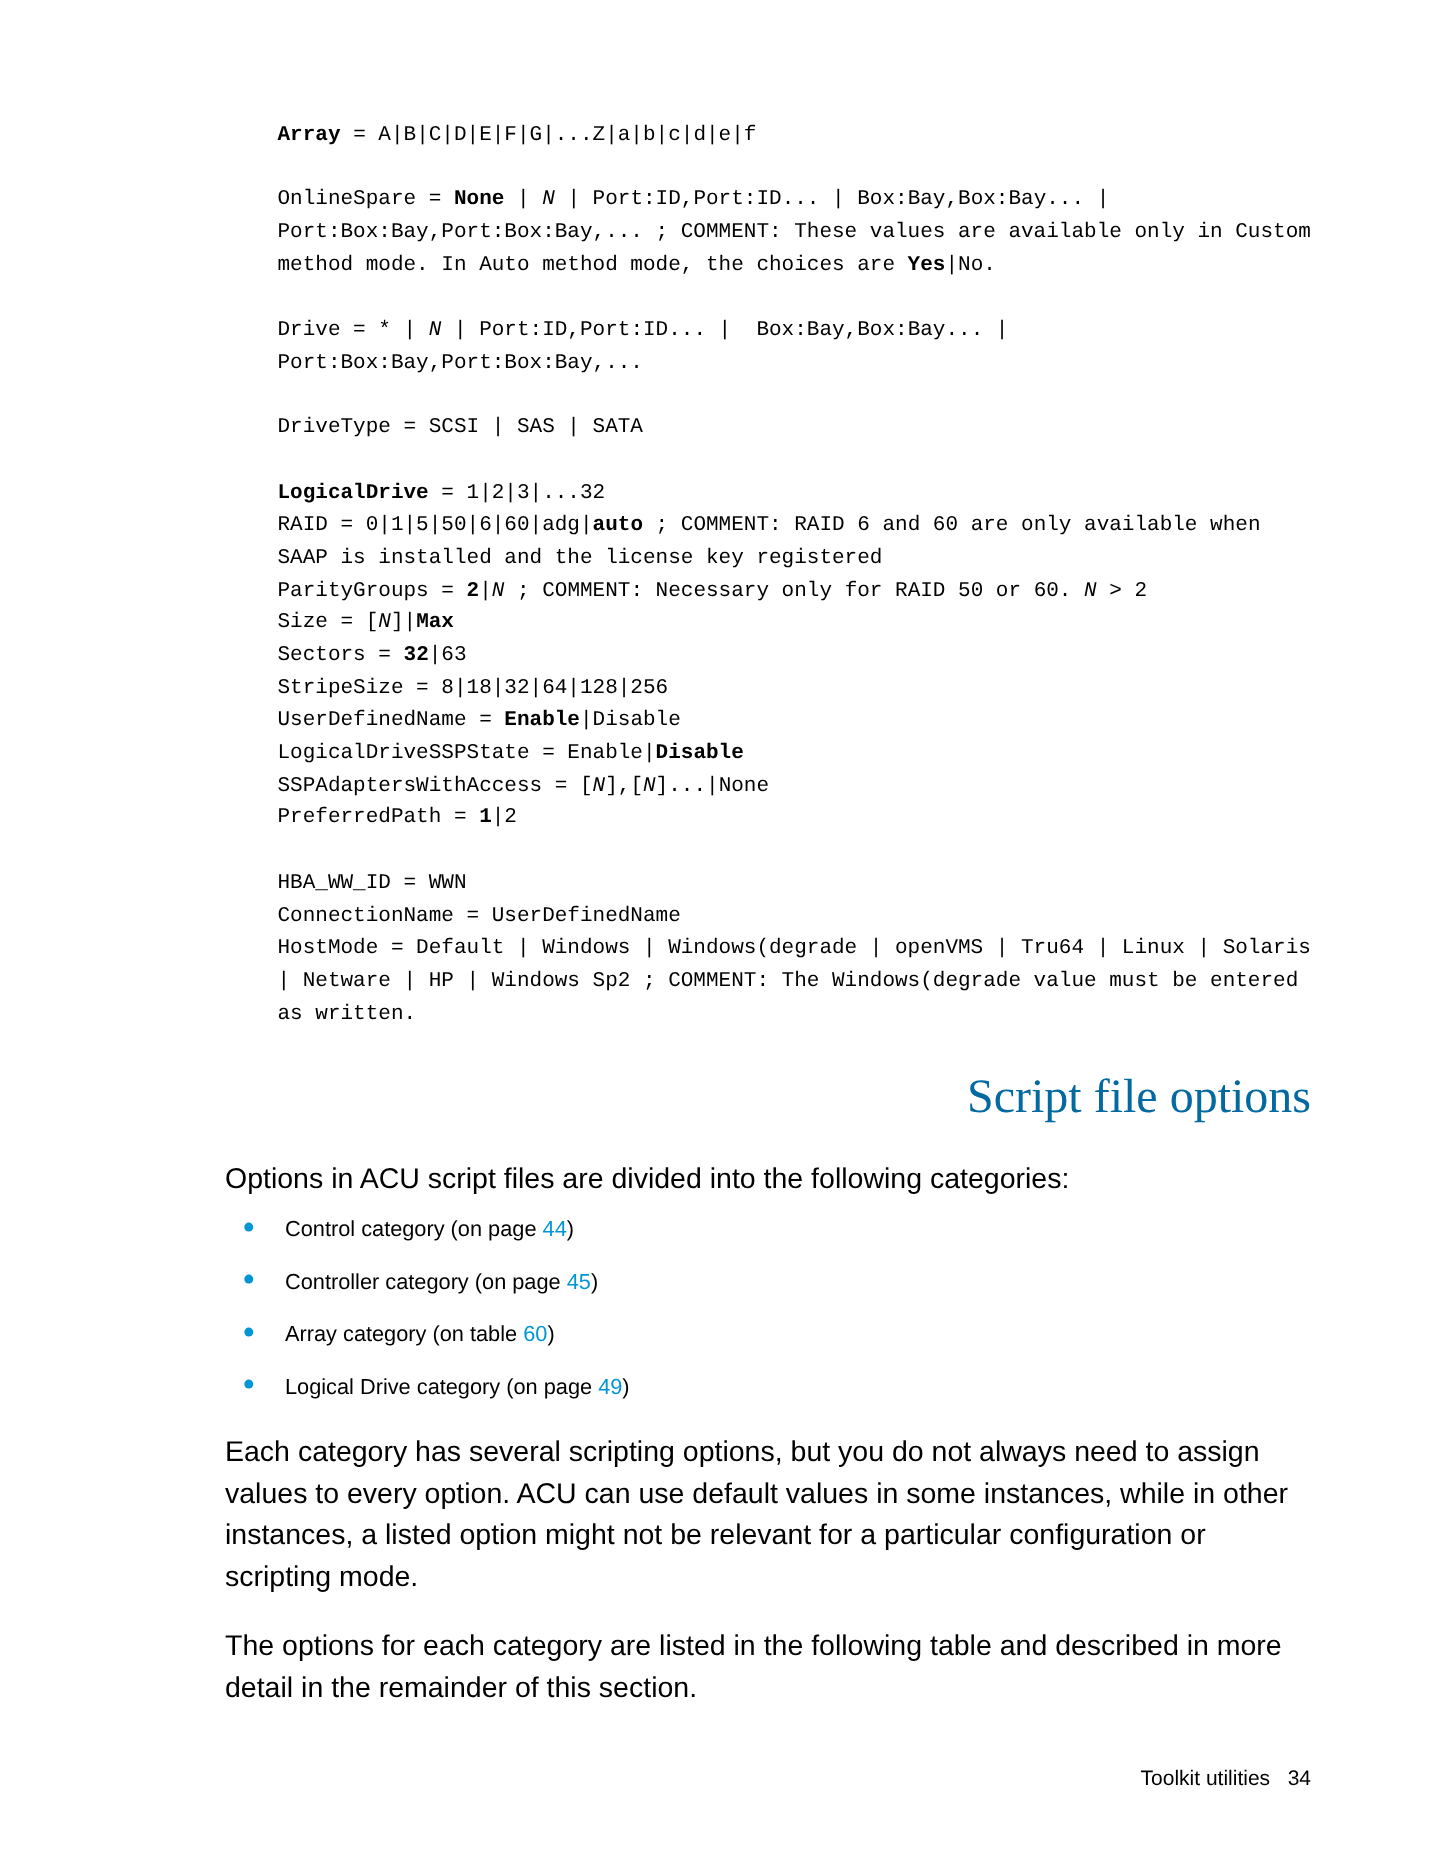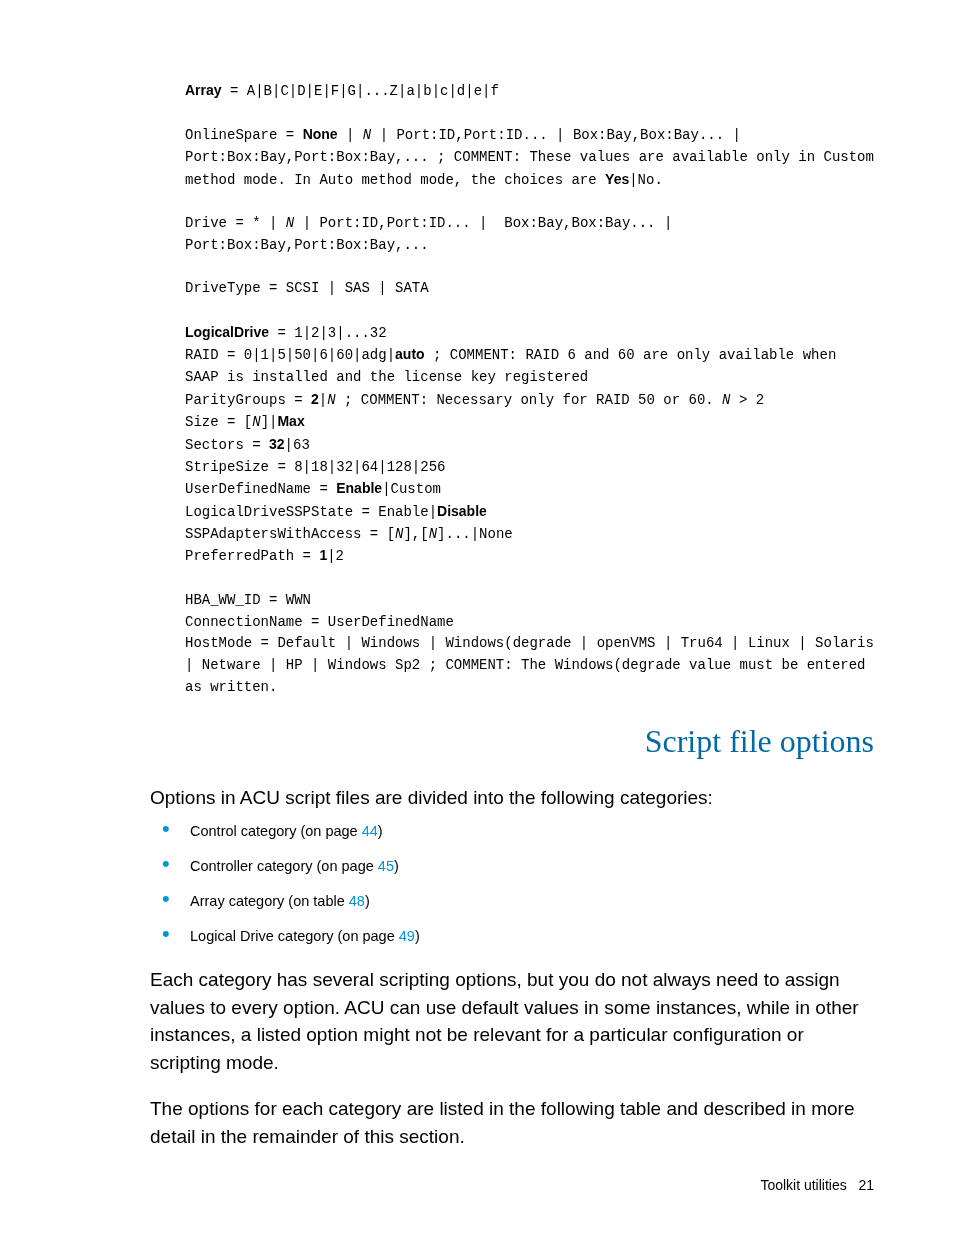--- a/index.html
+++ b/index.html
@@ -19,21 +19,21 @@
     padding: 80px 80px 0 80px;
   }
   .code-block {
     font-family: "Courier New", Courier, monospace;
     white-space: pre-wrap;
     font-size: 14px;
     line-height: 1.55;
     margin-left: 105px;
     margin-bottom: 20px;
   }
-  .code-block .b { font-weight: bold; font-family: Liberation Sans, sans-serif; }
+  .code-block .b { font-weight: bold; font-family: Liberation Mono, monospace; }
   .code-block .i { font-style: italic; }
   h2.section-title {
     color: #0369a1;
     font-weight: 300;
     font-size: 32px;
     margin: 18px 0 10px 0;
     font-family: Liberation Serif, serif;
     text-align: right;
   }
   .body-text {
@@ -80,40 +80,40 @@
 <span>Drive = * | </span><span class="i">N</span><span> | Port:ID,Port:ID... |  Box:Bay,Box:Bay... | Port:Box:Bay,Port:Box:Bay,...</span>
 
 <span>DriveType = SCSI | SAS | SATA</span>
 
 <span class="b">LogicalDrive</span><span> = 1|2|3|...32</span>
 <span>RAID = 0|1|5|50|6|60|adg|</span><span class="b">auto</span><span> ; COMMENT: RAID 6 and 60 are only available when SAAP is installed and the license key registered</span>
 <span>ParityGroups = </span><span class="b">2</span><span>|</span><span class="i">N</span><span> ; COMMENT: Necessary only for RAID 50 or 60. </span><span class="i">N</span><span> &gt; 2</span>
 <span>Size = [</span><span class="i">N</span><span>]|</span><span class="b">Max</span>
 <span>Sectors = </span><span class="b">32</span><span>|63</span>
 <span>StripeSize = 8|18|32|64|128|256</span>
-<span>UserDefinedName = </span><span class="b">Enable</span><span>|Custom</span>
+<span>UserDefinedName = </span><span class="b">Enable</span><span>|Disable</span>
 <span>LogicalDriveSSPState = Enable|</span><span class="b">Disable</span>
 <span>SSPAdaptersWithAccess = [</span><span class="i">N</span><span>],[</span><span class="i">N</span><span>]...|None</span>
 <span>PreferredPath = </span><span class="b">1</span><span>|2</span>
 
 <span>HBA_WW_ID = WWN</span>
 <span>ConnectionName = UserDefinedName</span>
 <span>HostMode = Default | Windows | Windows(degrade | openVMS | Tru64 | Linux | Solaris | Netware | HP | Windows Sp2 ; COMMENT: The Windows(degrade value must be entered as written.</span></div>
 
 <h2 class="section-title">Script file options</h2>
 
 <p class="body-text">Options in ACU script files are divided into the following categories:</p>
 
 <ul class="cat-list">
   <li><span>Control category (on page </span><span class="link">44</span><span>)</span></li>
   <li><span>Controller category (on page </span><span class="link">45</span><span>)</span></li>
-  <li><span>Array category (on table </span><span class="link">48</span><span>)</span></li>
+  <li><span>Array category (on table </span><span class="link">60</span><span>)</span></li>
   <li><span>Logical Drive category (on page </span><span class="link">49</span><span>)</span></li>
 </ul>
 
 <p class="body-text">Each category has several scripting options, but you do not always need to assign values to every option. ACU can use default values in some instances, while in other instances, a listed option might not be relevant for a particular configuration or scripting mode.</p>
 <p class="body-text">The options for each category are listed in the following table and described in more detail in the remainder of this section.</p>
 
 </div>
 
 <div class="footer">
-  <span>Toolkit utilities</span>&nbsp;&nbsp;&nbsp;<span>21</span>
+  <span>Toolkit utilities</span>&nbsp;&nbsp;&nbsp;<span>34</span>
 </div>
 
 </body></html>

